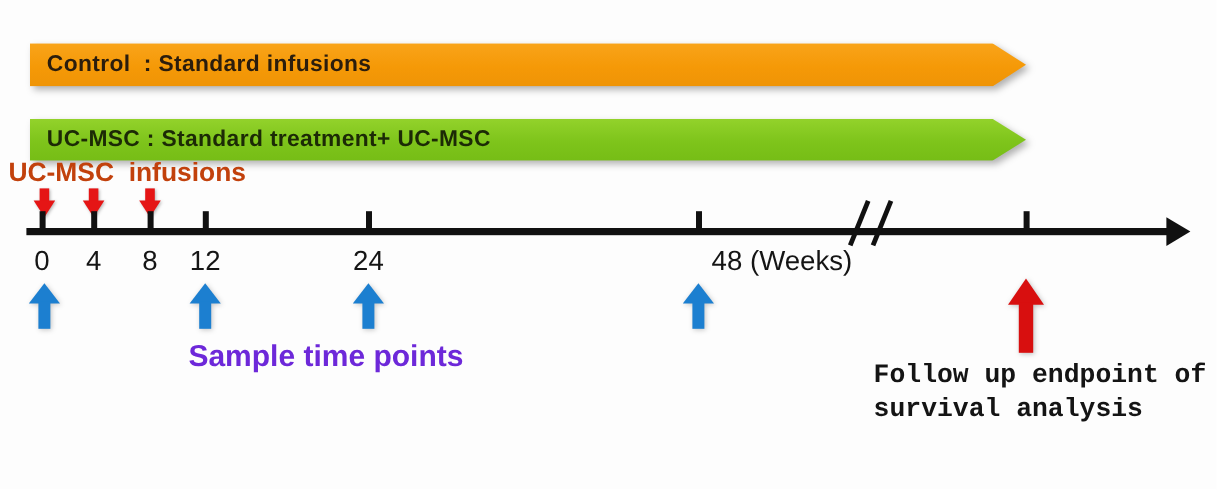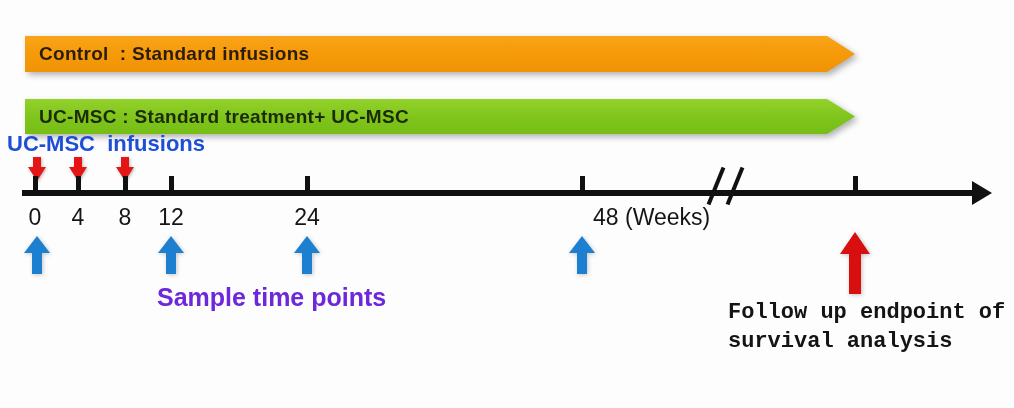--- a/index.html
+++ b/index.html
@@ -68,21 +68,21 @@
     color: #1c2a06;
   }
 
   
   #infusions-label {
     position: absolute;
     left: 7px;
     top: 131px;
     font-size: 22px;
     font-weight: bold;
-    color: #1d4ed8;
+    color: #c2410c;
     white-space: pre;
   }
 
   
   #axis-line {
     position: absolute;
     left: 22px;
     top: 190px;
     width: 962px;
     height: 6px;

